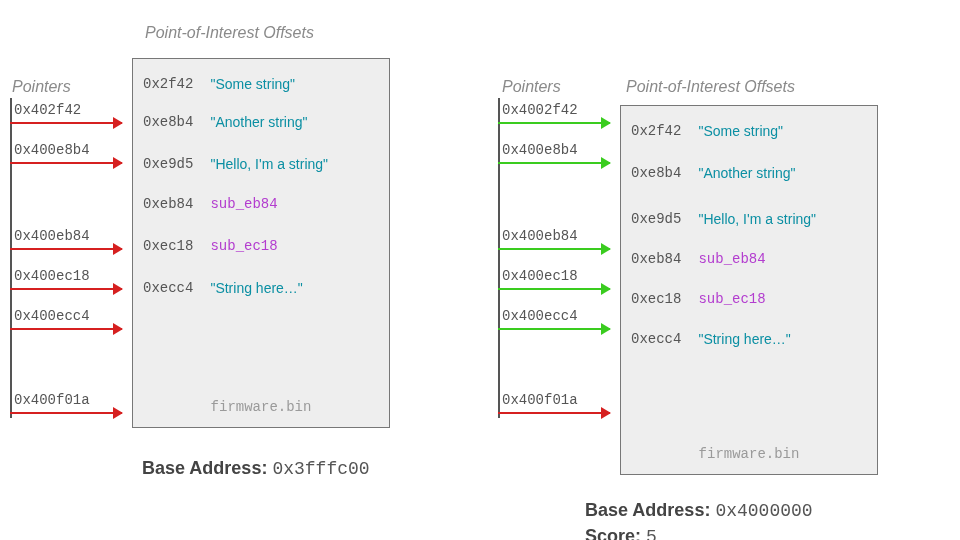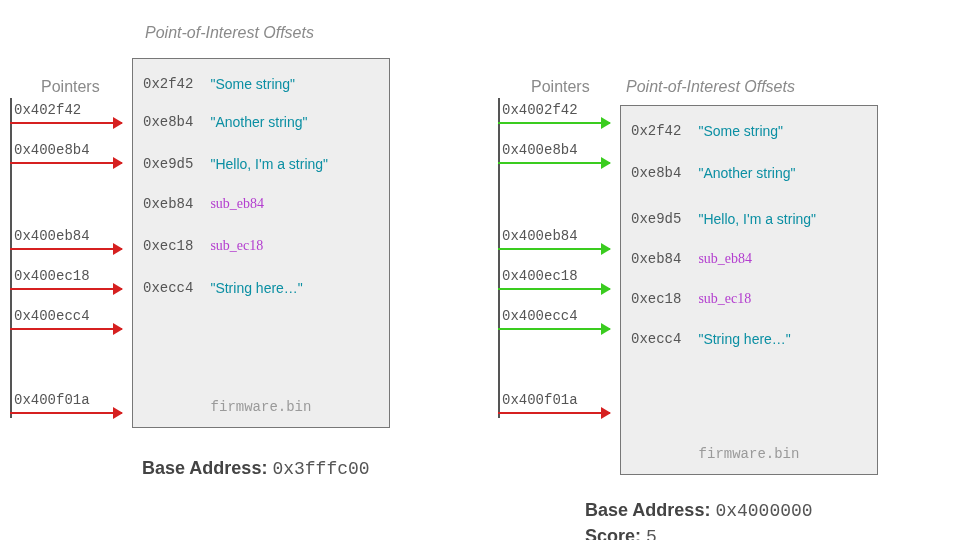--- a/index.html
+++ b/index.html
@@ -14,23 +14,23 @@
     position: absolute;
     top: 10px;
     width: 480px;
     height: 384px;
   }
   .panel-left { left: 0; }
   .panel-right { left: 480px; }
 
   .hdr-pointers {
     position: absolute;
+    font-style: italic;
     color: #8a8a8a;
     font-size: 16px;
-    margin-left: 29px;
   }
   .hdr-poi {
     position: absolute;
     font-style: italic;
     color: #8a8a8a;
     font-size: 16px;
   }
 
   .poi-box {
     position: absolute;
@@ -44,21 +44,21 @@
     right: 10px;
     height: 22px;
     display: flex;
     align-items: center;
     gap: 17px;
     font-size: 14px;
     white-space: nowrap;
   }
   .off { font-family: "Courier New", monospace; color: #555; }
   .str { color: #0b8fa3; }
-  .sub { color: #b33dcf; font-family: Liberation Serif, serif; }
+  .sub { color: #b33dcf; font-family: Liberation Mono, monospace; }
 
   .filelabel {
     position: absolute;
     width: 100%;
     text-align: center;
     font-family: "Courier New", monospace;
     color: #9a9a9a;
     font-size: 14px;
   }
 

